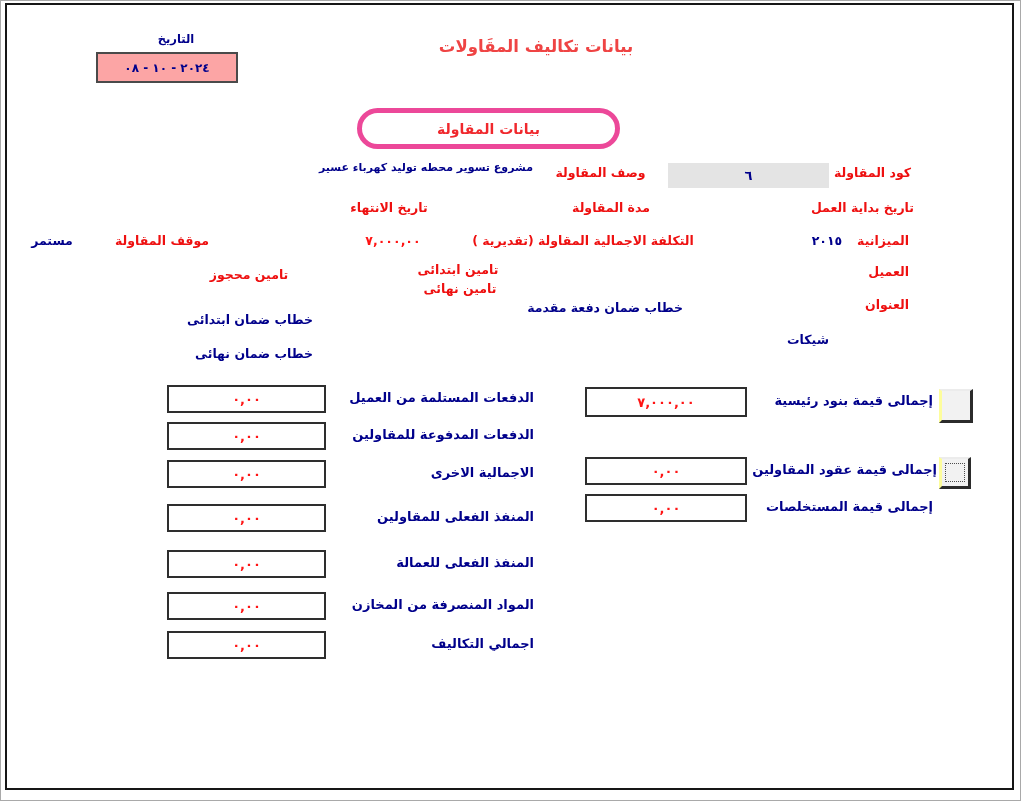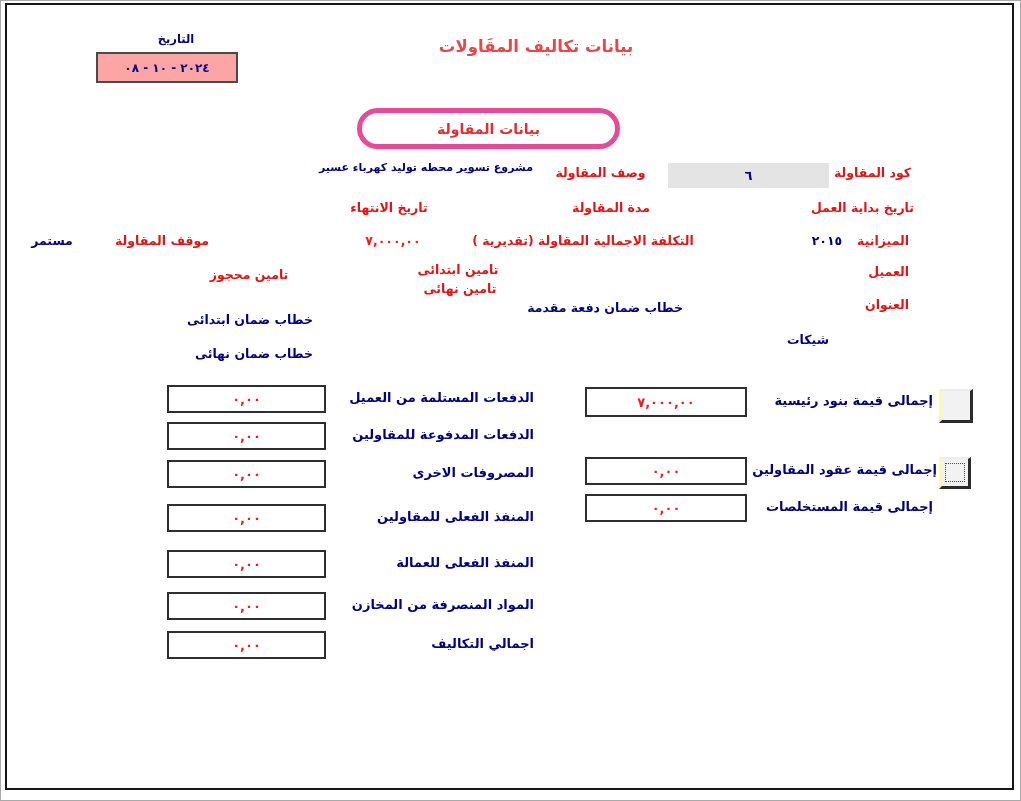--- a/index.html
+++ b/index.html
@@ -121,21 +121,21 @@
   <div class="abs sum-lbl" style="left:333px; top:389px; width:200px;">الدفعات المستلمة من العميل</div>
   <div class="abs field-box" style="left:166px; top:384px; width:159px; height:28px;">
     <span class="ltr">٠,٠٠</span>
   </div>
 
   <div class="abs sum-lbl" style="left:333px; top:426px; width:200px;">الدفعات المدفوعة للمقاولين</div>
   <div class="abs field-box" style="left:166px; top:421px; width:159px; height:28px;">
     <span class="ltr">٠,٠٠</span>
   </div>
 
-  <div class="abs sum-lbl" style="left:333px; top:464px; width:200px;">المصروفات الاخرى</div>
+  <div class="abs sum-lbl" style="left:333px; top:464px; width:200px;">الاجمالية الاخرى</div>
   <div class="abs field-box" style="left:166px; top:459px; width:159px; height:28px;">
     <span class="ltr">٠,٠٠</span>
   </div>
 
   <div class="abs sum-lbl" style="left:333px; top:508px; width:200px;">المنفذ الفعلى للمقاولين</div>
   <div class="abs field-box" style="left:166px; top:503px; width:159px; height:28px;">
     <span class="ltr">٠,٠٠</span>
   </div>
 
   <div class="abs sum-lbl" style="left:333px; top:554px; width:200px;">المنفذ الفعلى للعمالة</div>

